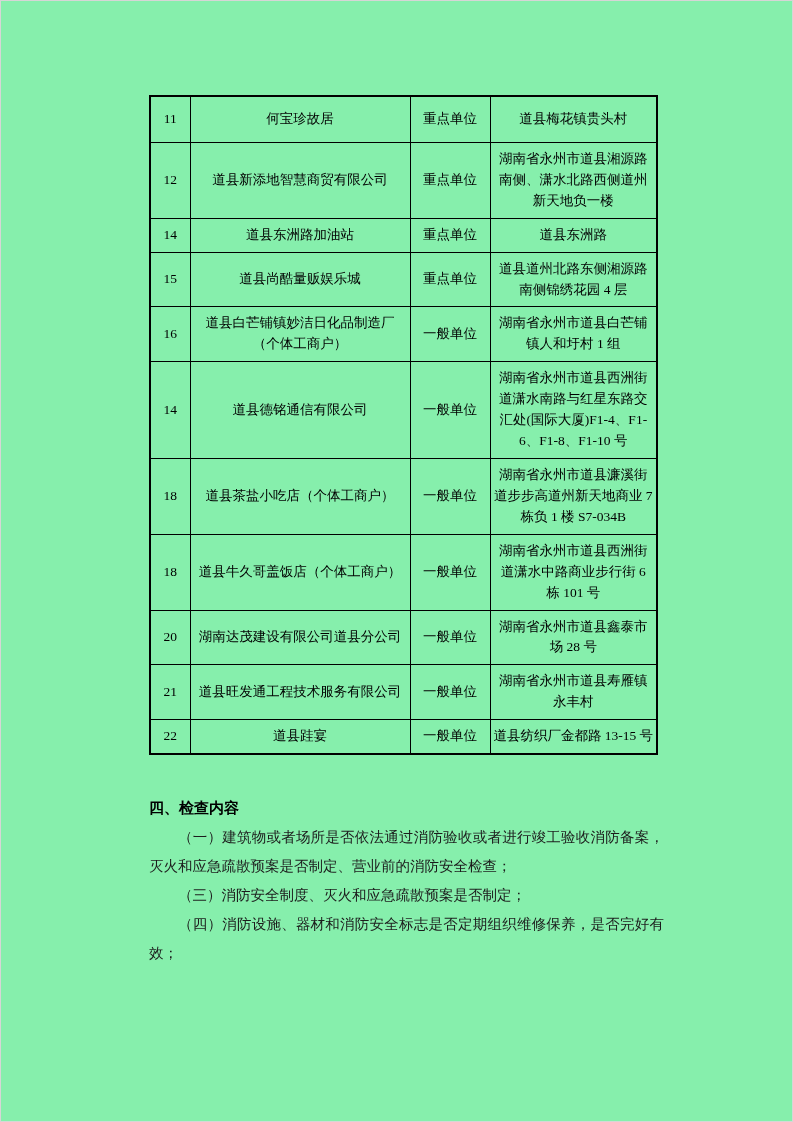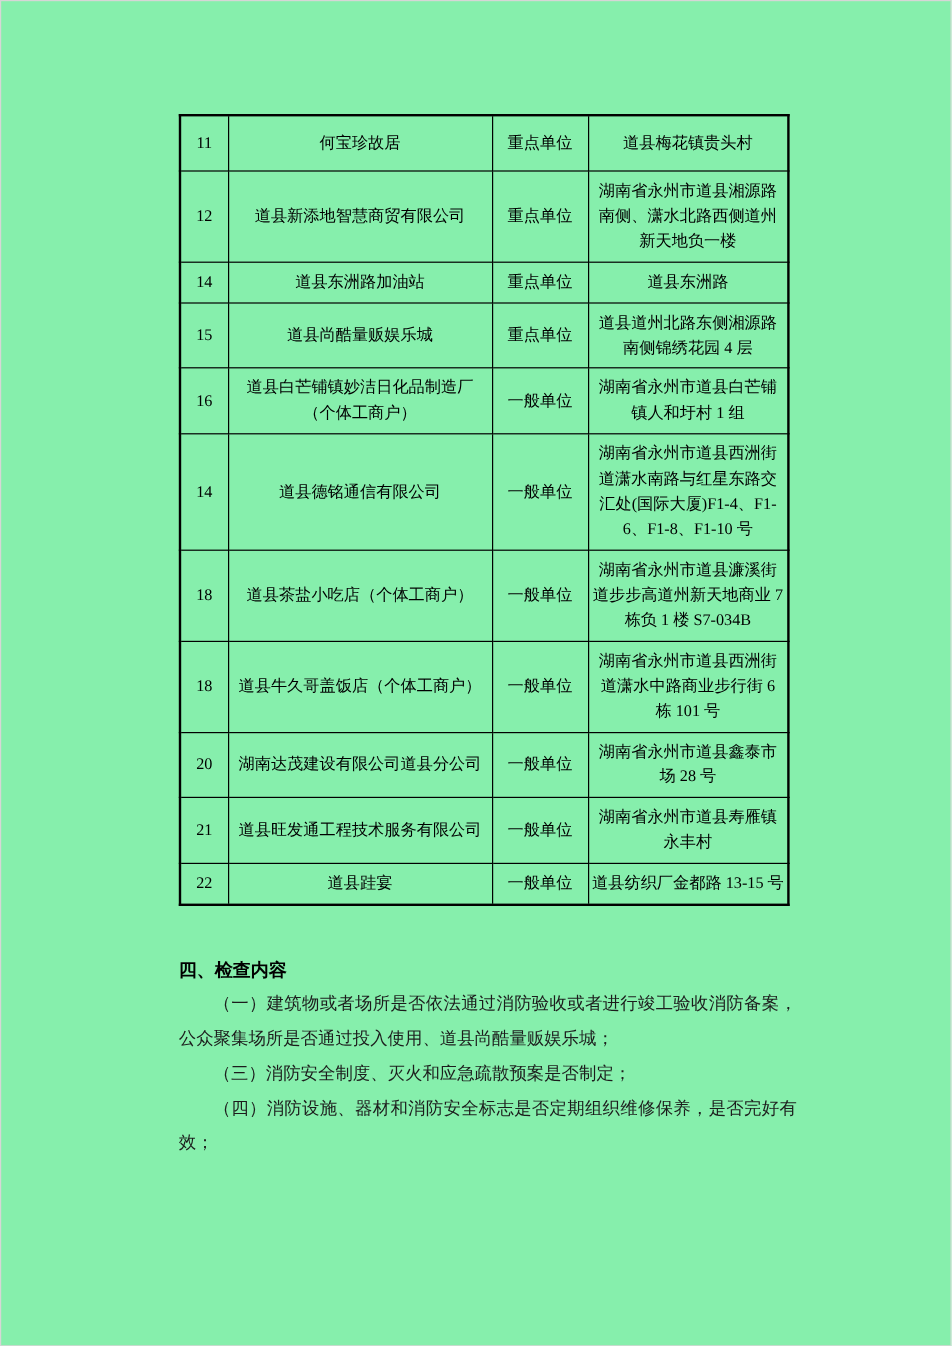--- a/index.html
+++ b/index.html
@@ -132,18 +132,18 @@
         <td class="c-num">22</td>
         <td class="c-name">道县跬宴</td>
         <td class="c-type">一般单位</td>
         <td class="c-addr">道县纺织厂金都路 13-15 号</td>
       </tr>
     </tbody>
   </table>
 
   <div class="section">
     <div class="heading">四、检查内容</div>
-    <p>（一）建筑物或者场所是否依法通过消防验收或者进行竣工验收消防备案，公众聚集场所是否通过投入使用、道县尚酷量贩娱乐城；</p>
+    <p>（一）建筑物或者场所是否依法通过消防验收或者进行竣工验收消防备案，灭火和应急疏散预案是否制定、营业前的消防安全检查；</p>
     <p>（三）消防安全制度、灭火和应急疏散预案是否制定；</p>
     <p>（四）消防设施、器材和消防安全标志是否定期组织维修保养，是否完好有效；</p>
   </div>
 
 </div>
 
 </body></html>

